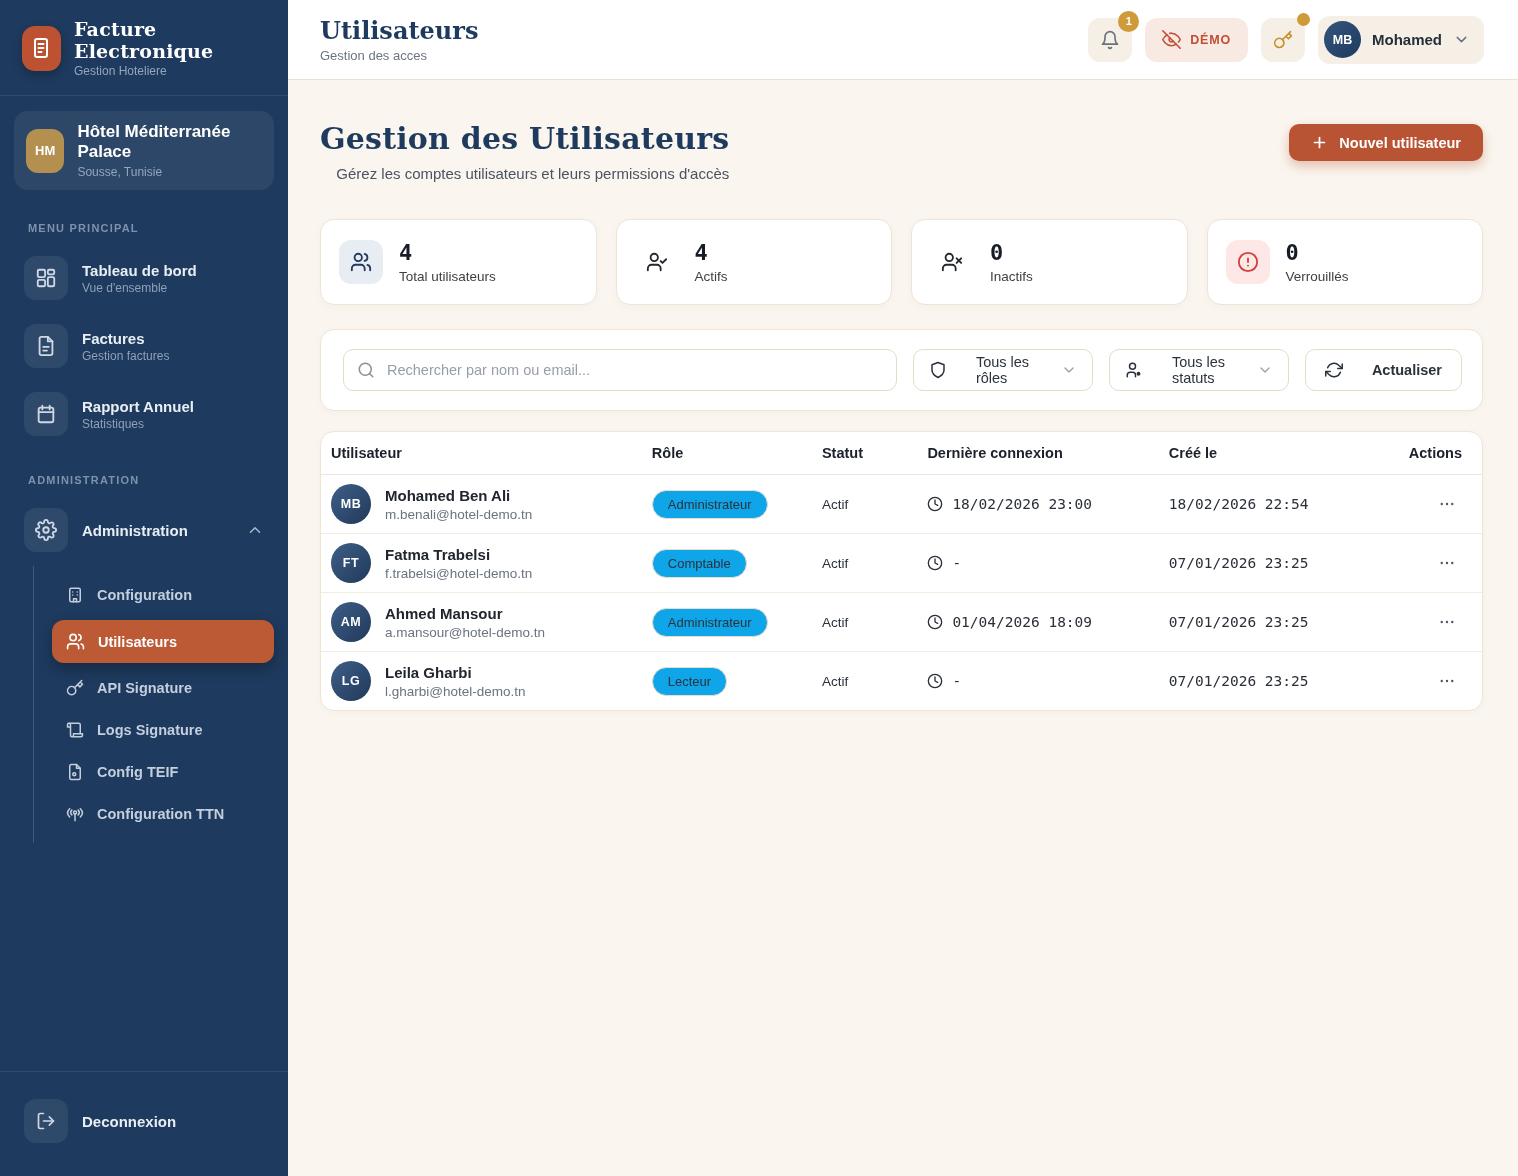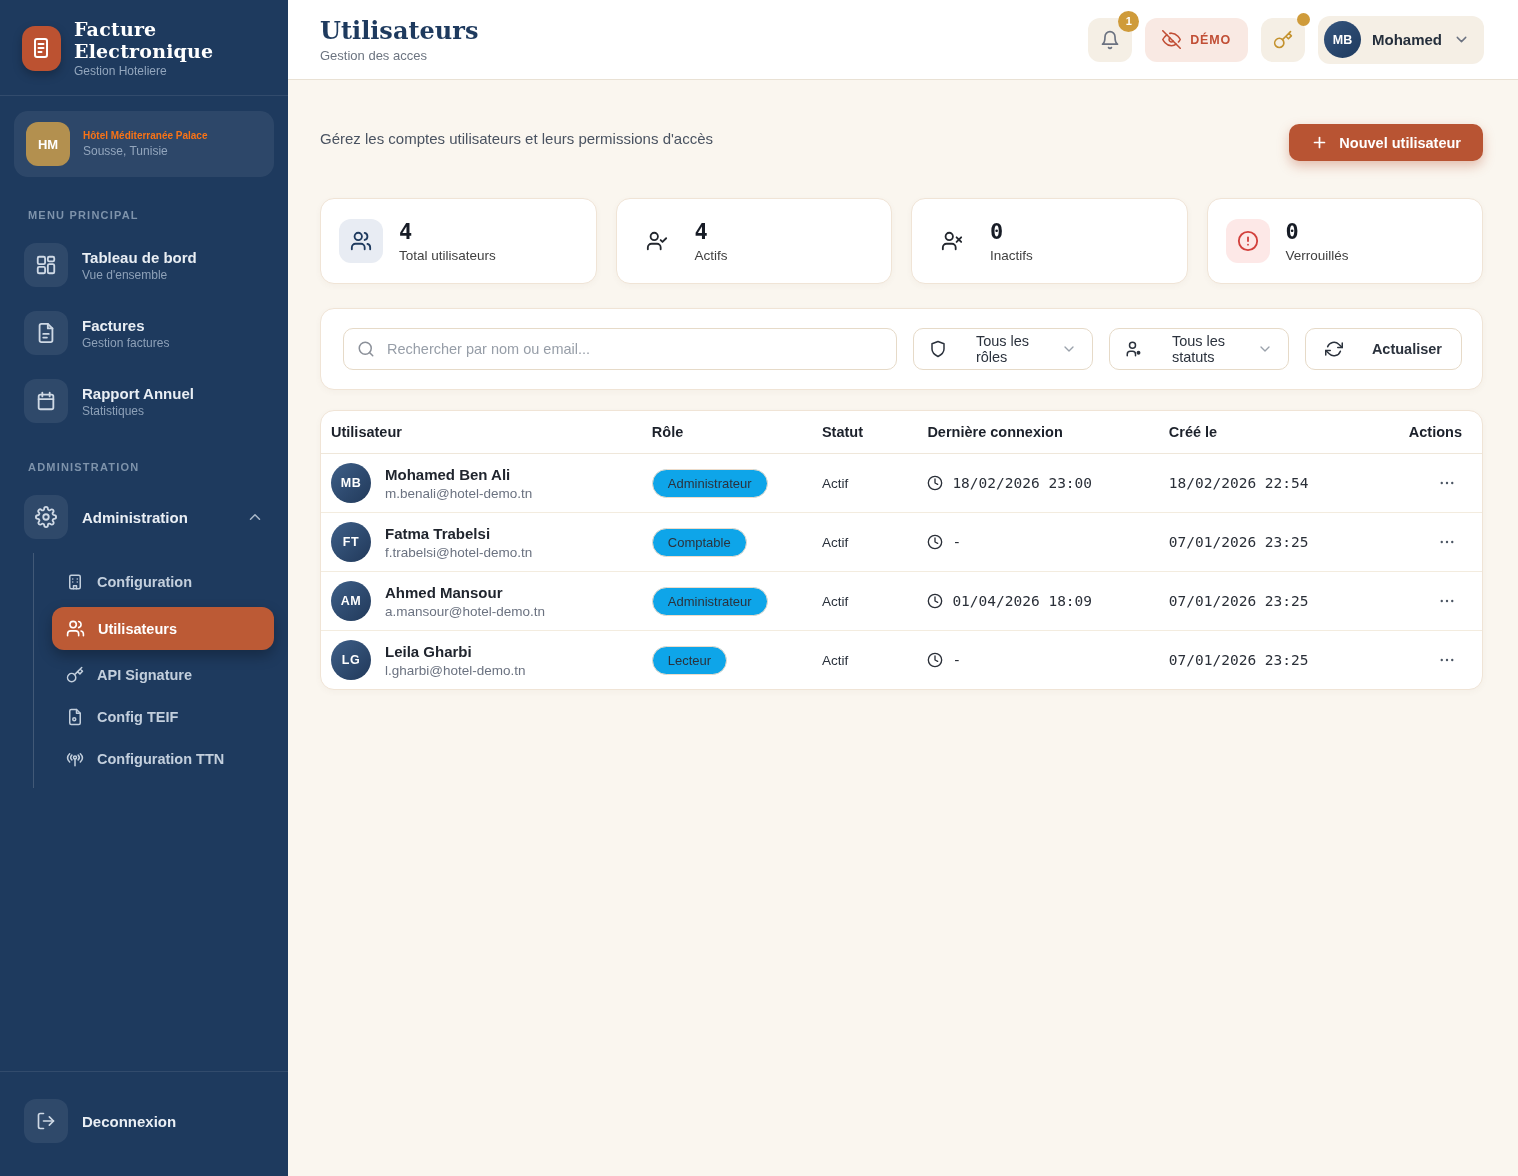--- a/index.html
+++ b/index.html
@@ -39,21 +39,21 @@
     padding:11px 12px;
     display:flex; align-items:center; gap:13px;
     cursor:pointer;
   }
   .hotel-avatar {
     width:44px; height:44px; border-radius:12px;
     background:#b3904f; color:#fff;
     font-size:13px; font-weight:700;
     display:flex; align-items:center; justify-content:center;
   }
-  .hotel-name { font-size:10px; font-weight:700; color:#f97316; }
+  .hotel-name { font-size:17px; font-weight:700; color:#ffffff; }
   .hotel-loc { font-size:12px; color:#93a6bd; margin-top:3px; }
 
   .section-label {
     padding:26px 28px 10px 28px;
     font-size:11px; font-weight:700; letter-spacing:1.2px;
     color:#7e93ab; text-transform:uppercase;
   }
   .nav-item {
     display:flex; align-items:center; gap:14px;
     margin:5px 14px; padding:7px 10px;
@@ -142,21 +142,21 @@
     background:linear-gradient(135deg,#35557e,#1e3a5e);
     color:#fff; font-size:12.5px; font-weight:700;
     display:flex; align-items:center; justify-content:center;
   }
   .user-name { font-size:15px; font-weight:700; color:#252f3c; }
 
   
   .content { flex:1; padding:41px 35px 0 32px; overflow:hidden; }
   .page-head { display:flex; justify-content:space-between; align-items:flex-start; }
   .page-title { font-family:"DejaVu Serif", serif; font-size:30px; font-weight:700; color:#1e3a5e; letter-spacing:.2px; }
-  .page-sub { font-size:15px; color:#4a5361; margin-top:9px; }
+  .page-sub { font-size:15px; color:#4a5361; margin-top:9px;text-align:right; }
   .primary-btn {
     display:flex; align-items:center; gap:11px;
     background:#b85433; color:#fff;
     border:none; border-radius:10px; cursor:pointer;
     height:37px; padding:0 22px; margin-top:3px;
     font-size:14.5px; font-weight:700;
     font-family:"Liberation Sans", sans-serif;
     box-shadow:0 5px 12px rgba(184,84,51,.35);
   }
 
@@ -376,20 +376,29 @@
       <span>
           <svg width="18" height="18" viewBox="0 0 24 24" fill="none" stroke="currentColor" stroke-width="2" stroke-linecap="round" stroke-linejoin="round">
             <path d="M21 2l-2 2m-7.61 7.61a5.5 5.5 0 1 1-7.778 7.778 5.5 5.5 0 0 1 7.777-7.777zm0 0L15.5 7.5m0 0l3 3L22 7l-3-3m-3.5 3.5L19 4"></path>
           </svg>
         </span>
       <span>API Signature</span>
     </div>
     <div class="sub-item">
       <span>
           <svg width="18" height="18" viewBox="0 0 24 24" fill="none" stroke="currentColor" stroke-width="2" stroke-linecap="round" stroke-linejoin="round">
+            <path d="M8 21h12a2 2 0 0 0 2-2v-2H10v2a2 2 0 1 1-4 0V5a2 2 0 1 0-4 0v3h4"></path>
+            <path d="M19 17V5a2 2 0 0 0-2-2H4"></path>
+          </svg>
+        </span>
+      <span>Logs Signature</span>
+    </div>
+    <div class="sub-item">
+      <span>
+          <svg width="18" height="18" viewBox="0 0 24 24" fill="none" stroke="currentColor" stroke-width="2" stroke-linecap="round" stroke-linejoin="round">
             <path d="M14 2H7a2 2 0 0 0-2 2v16a2 2 0 0 0 2 2h10a2 2 0 0 0 2-2V7z"></path>
             <path d="M14 2v5h5"></path>
             <circle cx="11" cy="15" r="2"></circle>
           </svg>
         </span>
       <span>Config TEIF</span>
     </div>
     <div class="sub-item">
       <span>
           <svg width="18" height="18" viewBox="0 0 24 24" fill="none" stroke="currentColor" stroke-width="2" stroke-linecap="round" stroke-linejoin="round">
@@ -464,20 +473,21 @@
             </svg>
           </span>
       </button>
     </div>
   </header>
 
   <div class="content">
 
     <div class="page-head">
       <div>
+        <div class="page-title">Gestion des Utilisateurs</div>
         <div class="page-sub">Gérez les comptes utilisateurs et leurs permissions d'accès</div>
       </div>
       <button class="primary-btn">
         <span>
             <svg width="17" height="17" viewBox="0 0 24 24" fill="none" stroke="currentColor" stroke-width="2.4" stroke-linecap="round">
               <line x1="12" y1="5" x2="12" y2="19"></line>
               <line x1="5" y1="12" x2="19" y2="12"></line>
             </svg>
           </span>
         <span>Nouvel utilisateur</span>

